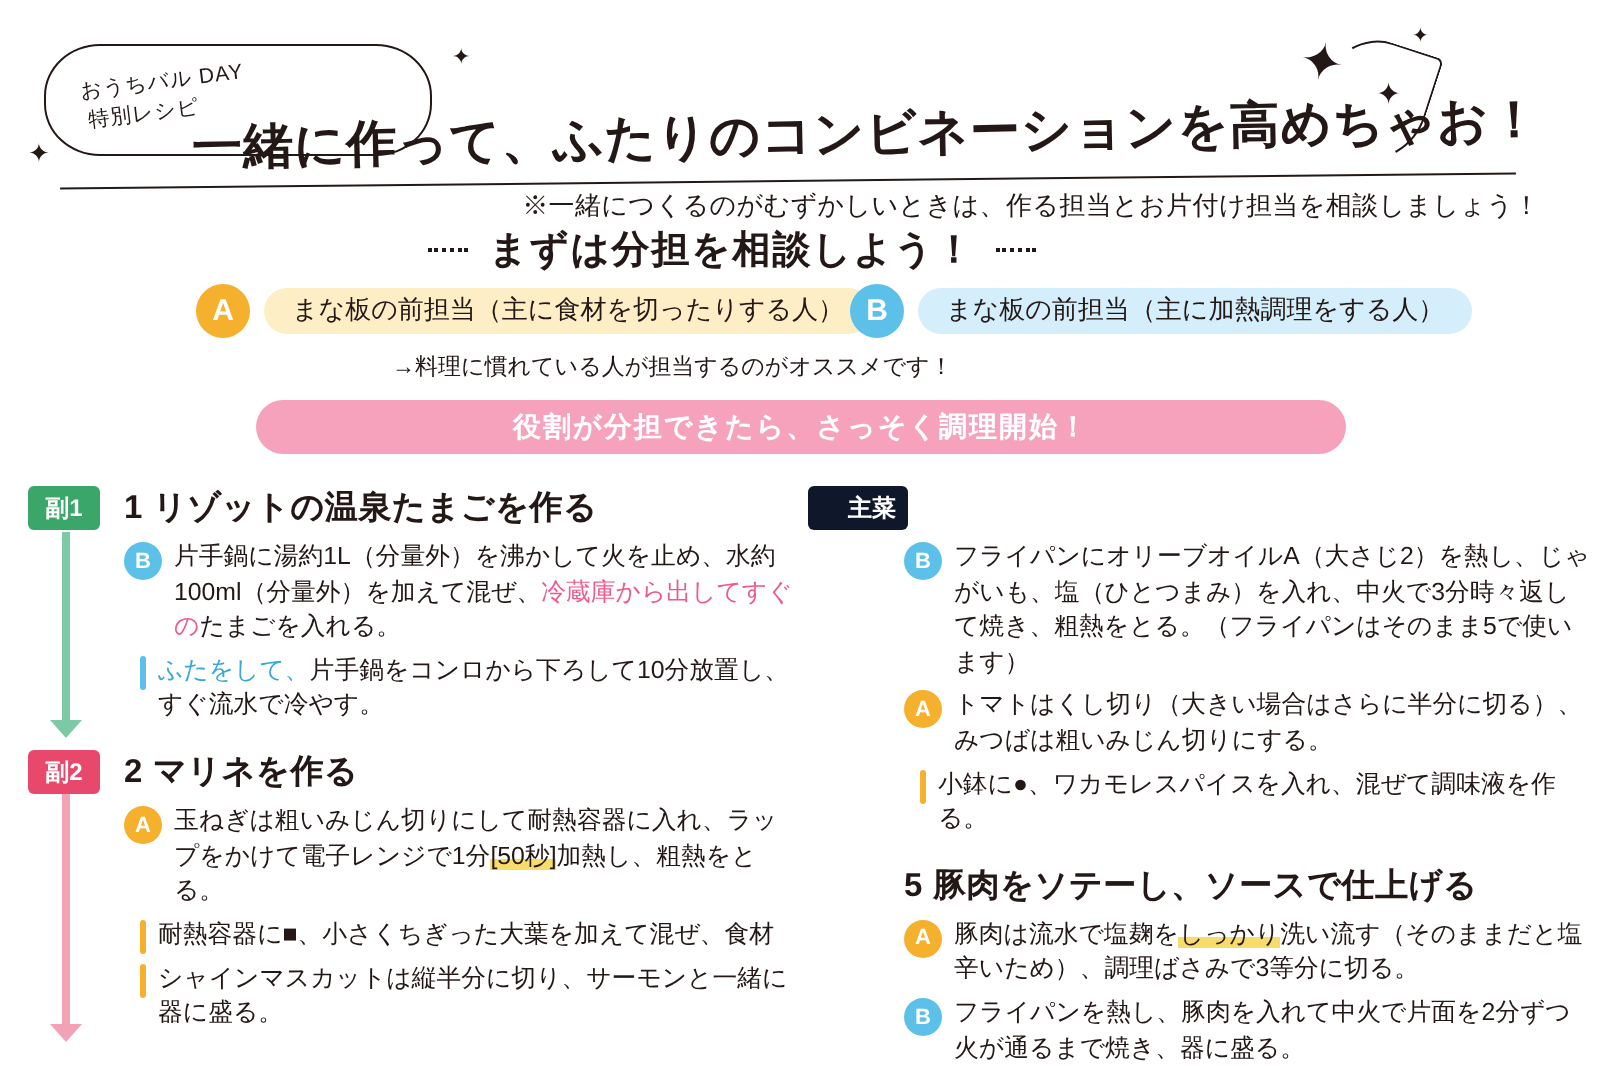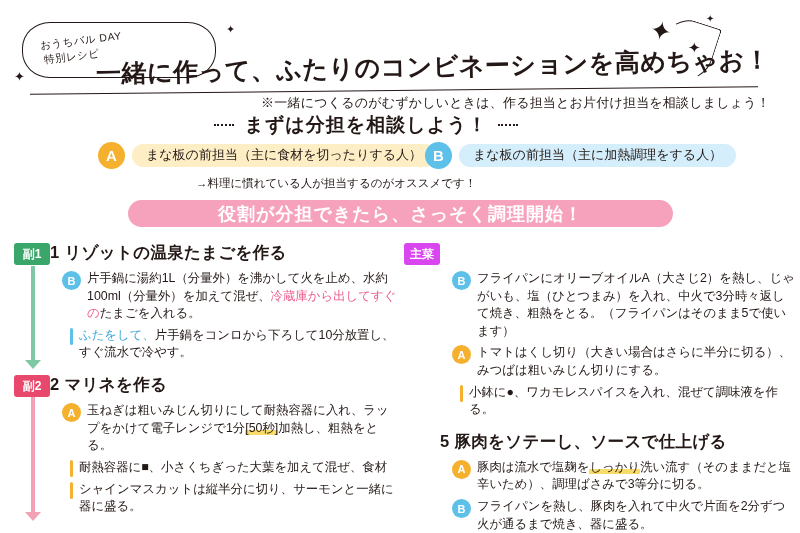--- a/index.html
+++ b/index.html
@@ -182,56 +182,57 @@
     top: 200px;
     width: 545px;
     height: 27px;
     background: #f6a2bd;
     border-radius: 14px;
     display: flex;
     align-items: center;
     justify-content: center;
   }
   .pink-banner span {
-    font-size: 18px;
+    font-size: 14px;
     font-weight: bold;
     color: #ffffff;
     letter-spacing: 1px;
   }
 
   
   .col {
     position: absolute;
     top: 240px;
   }
   .col-left { left: 14px; width: 386px; }
   .col-right { left: 404px; width: 392px; }
 
   .step-head {
     display: flex;
-    align-items: center;
+    align-items: flex-end;
   }
   .badge {
     width: 36px;
     height: 22px;
     border-radius: 3px;
     color: #fff;
     font-size: 12px;
     font-weight: bold;
     display: flex;
     align-items: center;
     justify-content: center;
     flex: 0 0 auto;
     margin-top: 3px;
   }
   .badge-green { background: #3aa66a; }
   .badge-pink  { background: #e8486c; }
-  .badge-orange{ background: #d946ef; }
+  .badge-orange{ background: #0f172a; padding-left: 14px; }
 
   .step-title {
+    margin-left: 12px;
     font-size: 16.5px;
     font-weight: bold;
     letter-spacing: 0.3px;
     line-height: 1.25;
   }
   .step-num { margin-right: 5px; }
 
   .lines {
     margin-left: 48px;
     margin-top: 5px;

